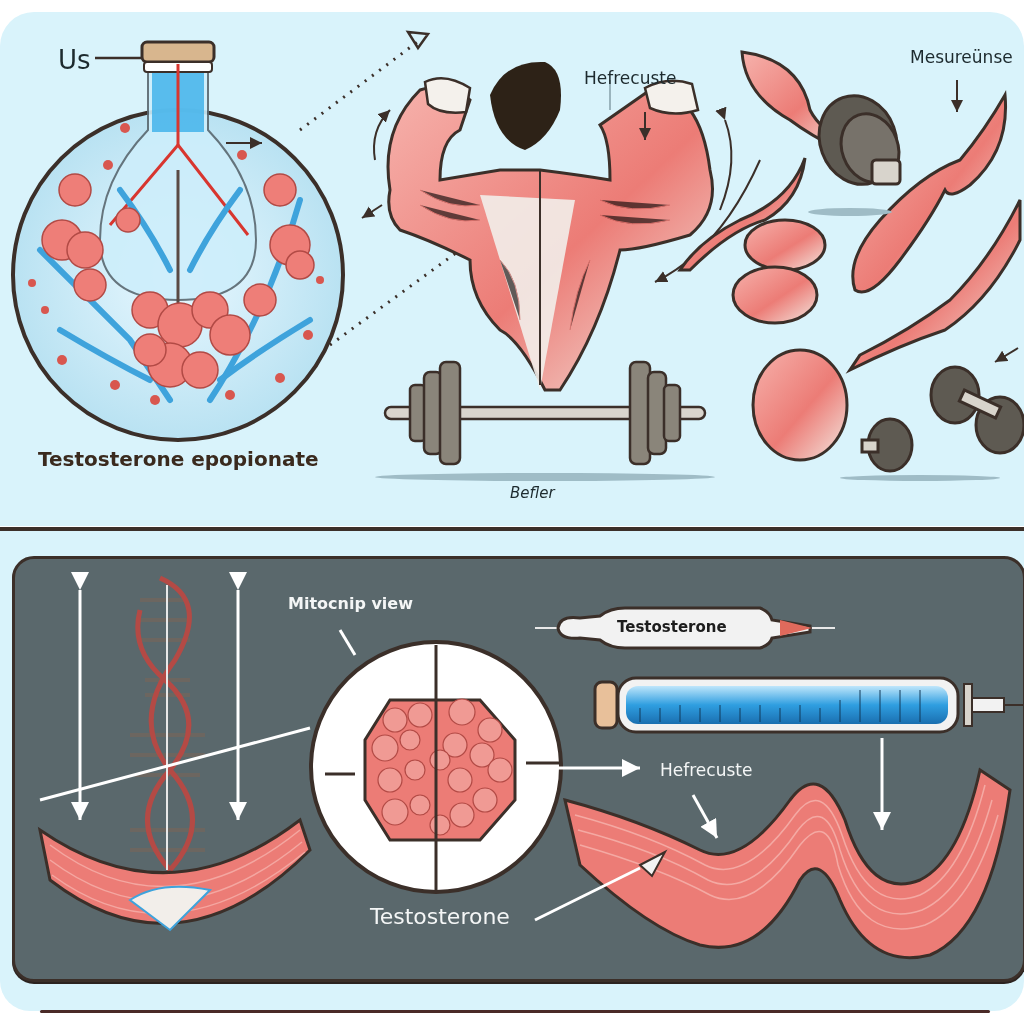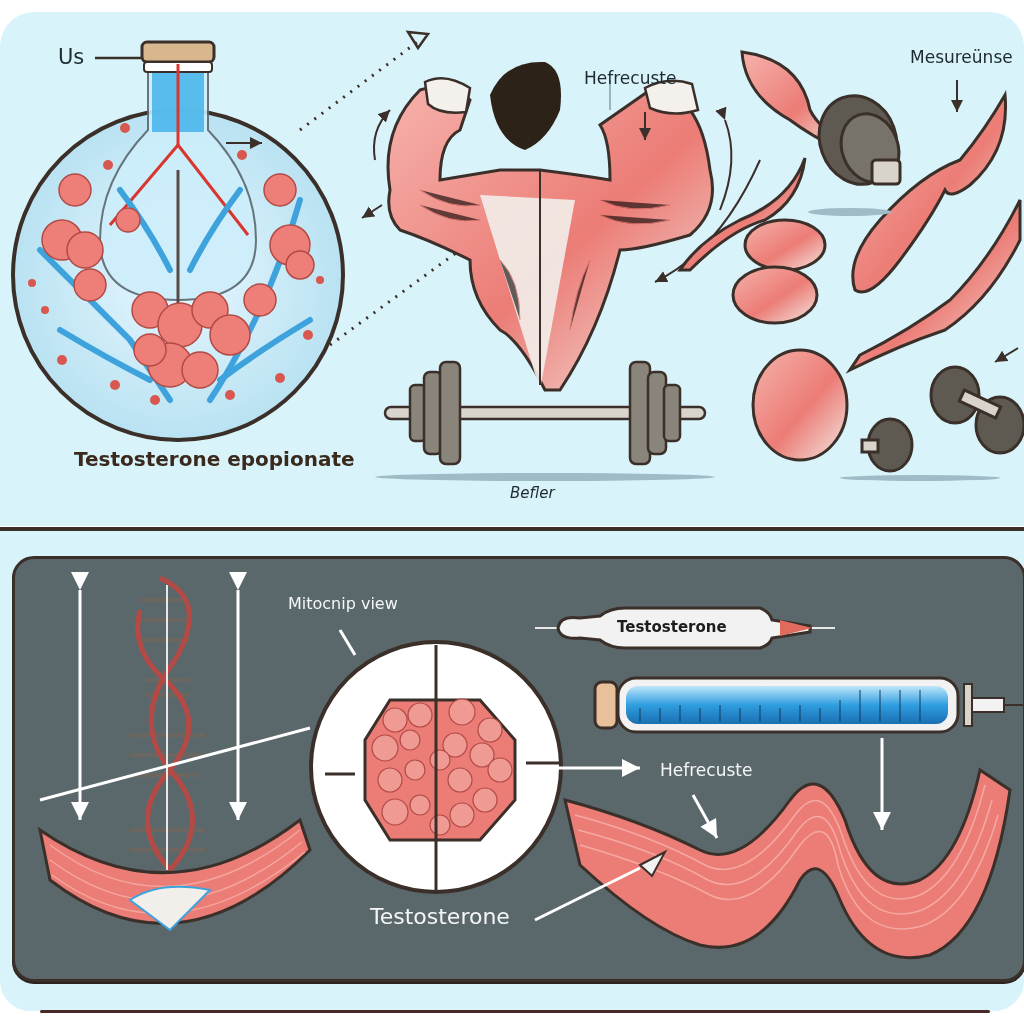--- a/index.html
+++ b/index.html
@@ -277,24 +277,24 @@
       <path d="M575,815 Q650,835 705,865 Q745,885 795,815 Q822,778 842,835 Q868,915 920,895 Q962,875 985,785"></path>
       <path d="M578,830 Q655,850 708,880 Q750,900 798,830 Q825,795 840,850 Q865,930 922,910 Q967,890 992,800"></path>
       <path d="M580,845 Q660,868 710,895 Q752,915 800,845 Q828,810 838,865 Q862,945 925,925 Q972,905 998,815"></path>
     </g>
     <path d="M640,865 L665,852 L652,876 Z" fill="#f2f2f2" stroke="#3b2f29" stroke-width="2"></path>
   </g>
   <line x1="693" y1="795" x2="717" y2="838" stroke="#ffffff" stroke-width="3" marker-end="url(#arrowLight)"></line>
   <line x1="535" y1="920" x2="640" y2="868" stroke="#ffffff" stroke-width="3"></line>
 </svg>
 
-<div class="label dark" style="left:58px; top:45px; font-size:21px;">Us</div>
+<div class="label dark" style="left:58px; top:45px; font-size:26px;">Us</div>
 <div class="label dark" style="left:584px; top:40px; font-size:17px;margin-top:28px;">Hefrecuste</div>
 <div class="label dark" style="left:910px; top:47px; font-size:17px;">Mesureünse</div>
-<div class="label" style="left:38px; top:447px; font-size:20px; font-weight:bold; color:#3a2a1e;margin-left:36px;">Testosterone epopionate</div>
+<div class="label" style="left:38px; top:447px; font-size:20px; font-weight:bold; color:#3a2a1e;">Testosterone epopionate</div>
 <div class="label dark" style="left:510px; top:484px; font-size:15px;font-style:italic;">Befler</div>
 
-<div class="label light" style="left:288px; top:594px; font-size:16px;">Mitocnip view</div>
+<div class="label light" style="left:288px; top:594px; font-size:16px;font-weight:bold;">Mitocnip view</div>
 <div class="label" style="left:617px; top:618px; font-size:15px; font-weight:bold; color:#1d1d1d;">Testosterone</div>
 <div class="label light" style="left:660px; top:760px; font-size:17px;">Hefrecuste</div>
 <div class="label light" style="left:370px; top:900px; font-size:22px; line-height:34px;">
   <div>Testosterone</div>
 </div>
 
 </body></html>

